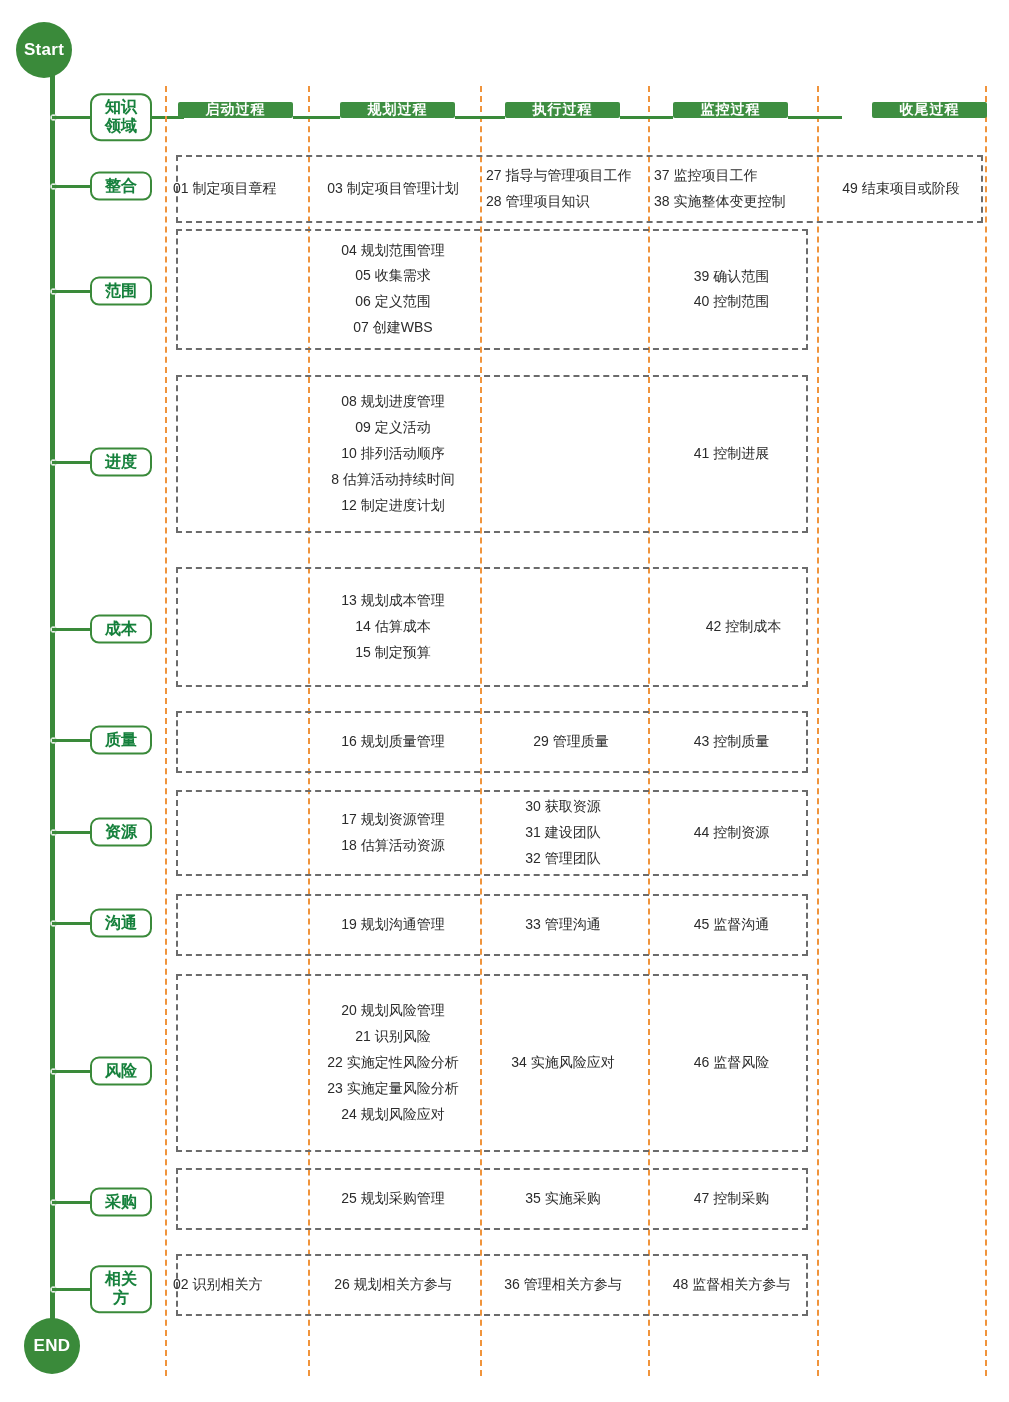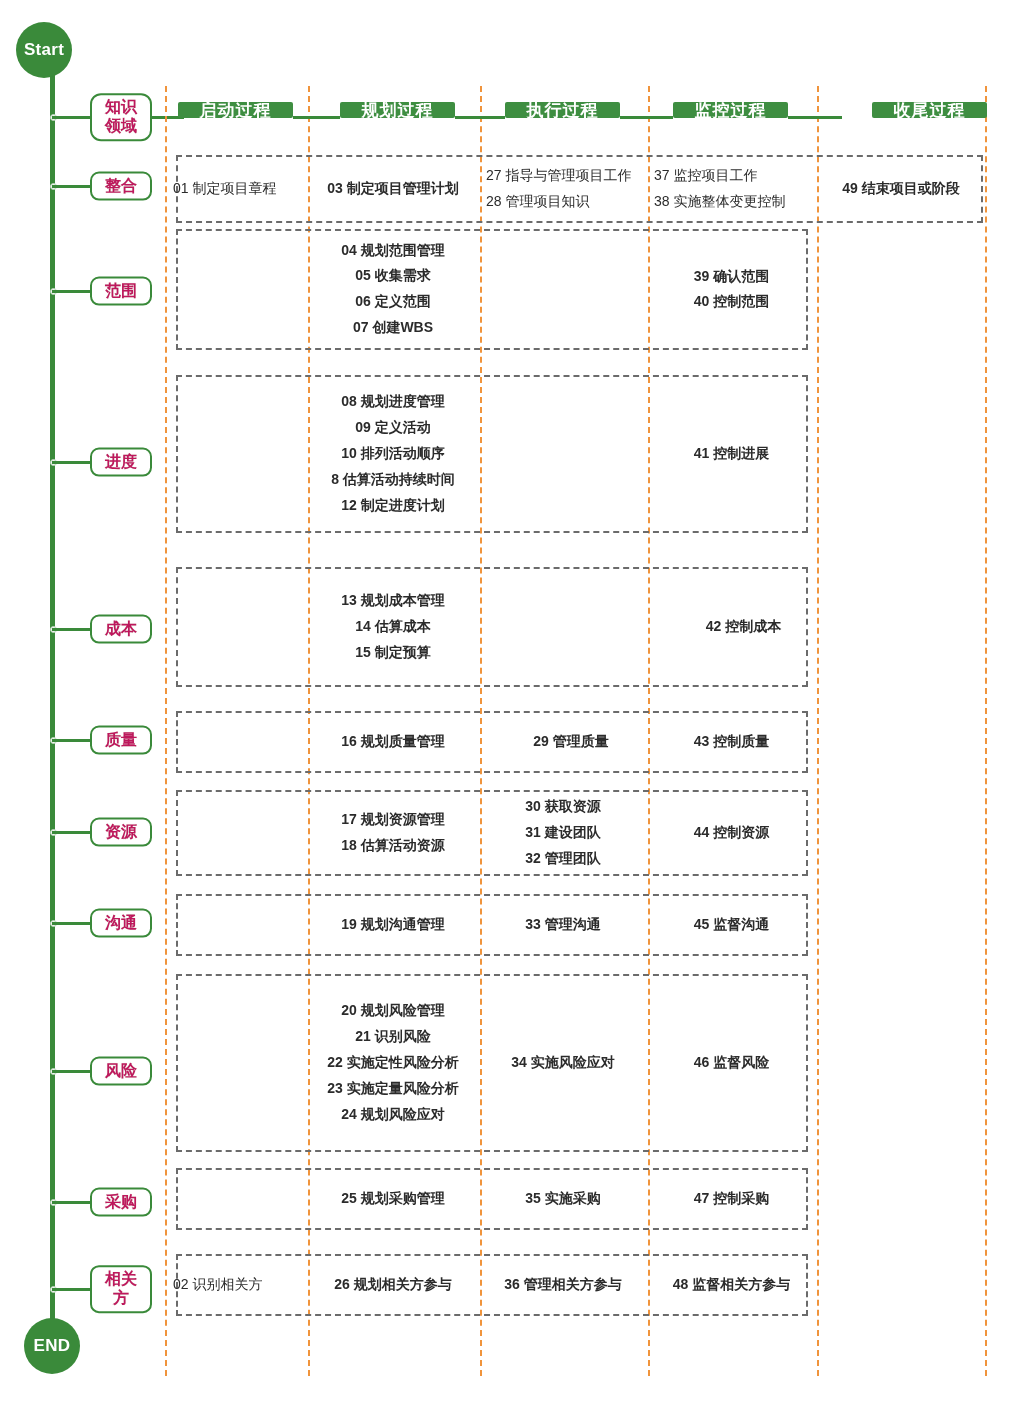--- a/index.html
+++ b/index.html
@@ -61,21 +61,21 @@
   }
   .ka-pill {
     position: absolute;
     left: 38px;
     transform: translateY(-50%);
     min-width: 62px;
     padding: 3px 10px;
     border: 2px solid #3a8a3a;
     border-radius: 9px;
     background: #ffffff;
-    color: #be185d;
+    color: #15803d;
     font-size: 16px;
     font-weight: bold;
     text-align: center;
     line-height: 1.18;
     white-space: pre-line;
     text-shadow: 0 0 1px #d8e8d0;
   }
   .ka-pill.two-line { border-radius: 11px; }
 
   
@@ -87,21 +87,21 @@
   }
 
   
   .pg-header {
     position: absolute;
     top: 102px;
     height: 16px;
     background: #3e8e41;
     border-radius: 2px;
     color: #ffffff;
-    font-size: 17px;
+    font-size: 14px;
     font-weight: bold;
     display: flex; align-items: center; justify-content: center;
     letter-spacing: 1px;
     z-index: 3;
   }
   .pg-link {
     position: absolute;
     top: 116px;
     height: 3px;
     background: #3a8a3a;
@@ -125,21 +125,21 @@
     z-index: 2;
   }
   .cell {
     position: absolute;
     font-size: 14px;
     color: #2b2b2b;
     line-height: 1.85;
     z-index: 4;
   }
   .cell .line { white-space: nowrap; }
-  .cell.center { text-align: center; font-weight: bold; }
+  .cell.center { text-align: center; }
 </style>
 </head>
 <body>
 
 <div id="canvas">
 
   <div class="spine"></div>
 
   <div class="terminator" id="start-node">Start</div>
   <div class="terminator" id="end-node">END</div>

